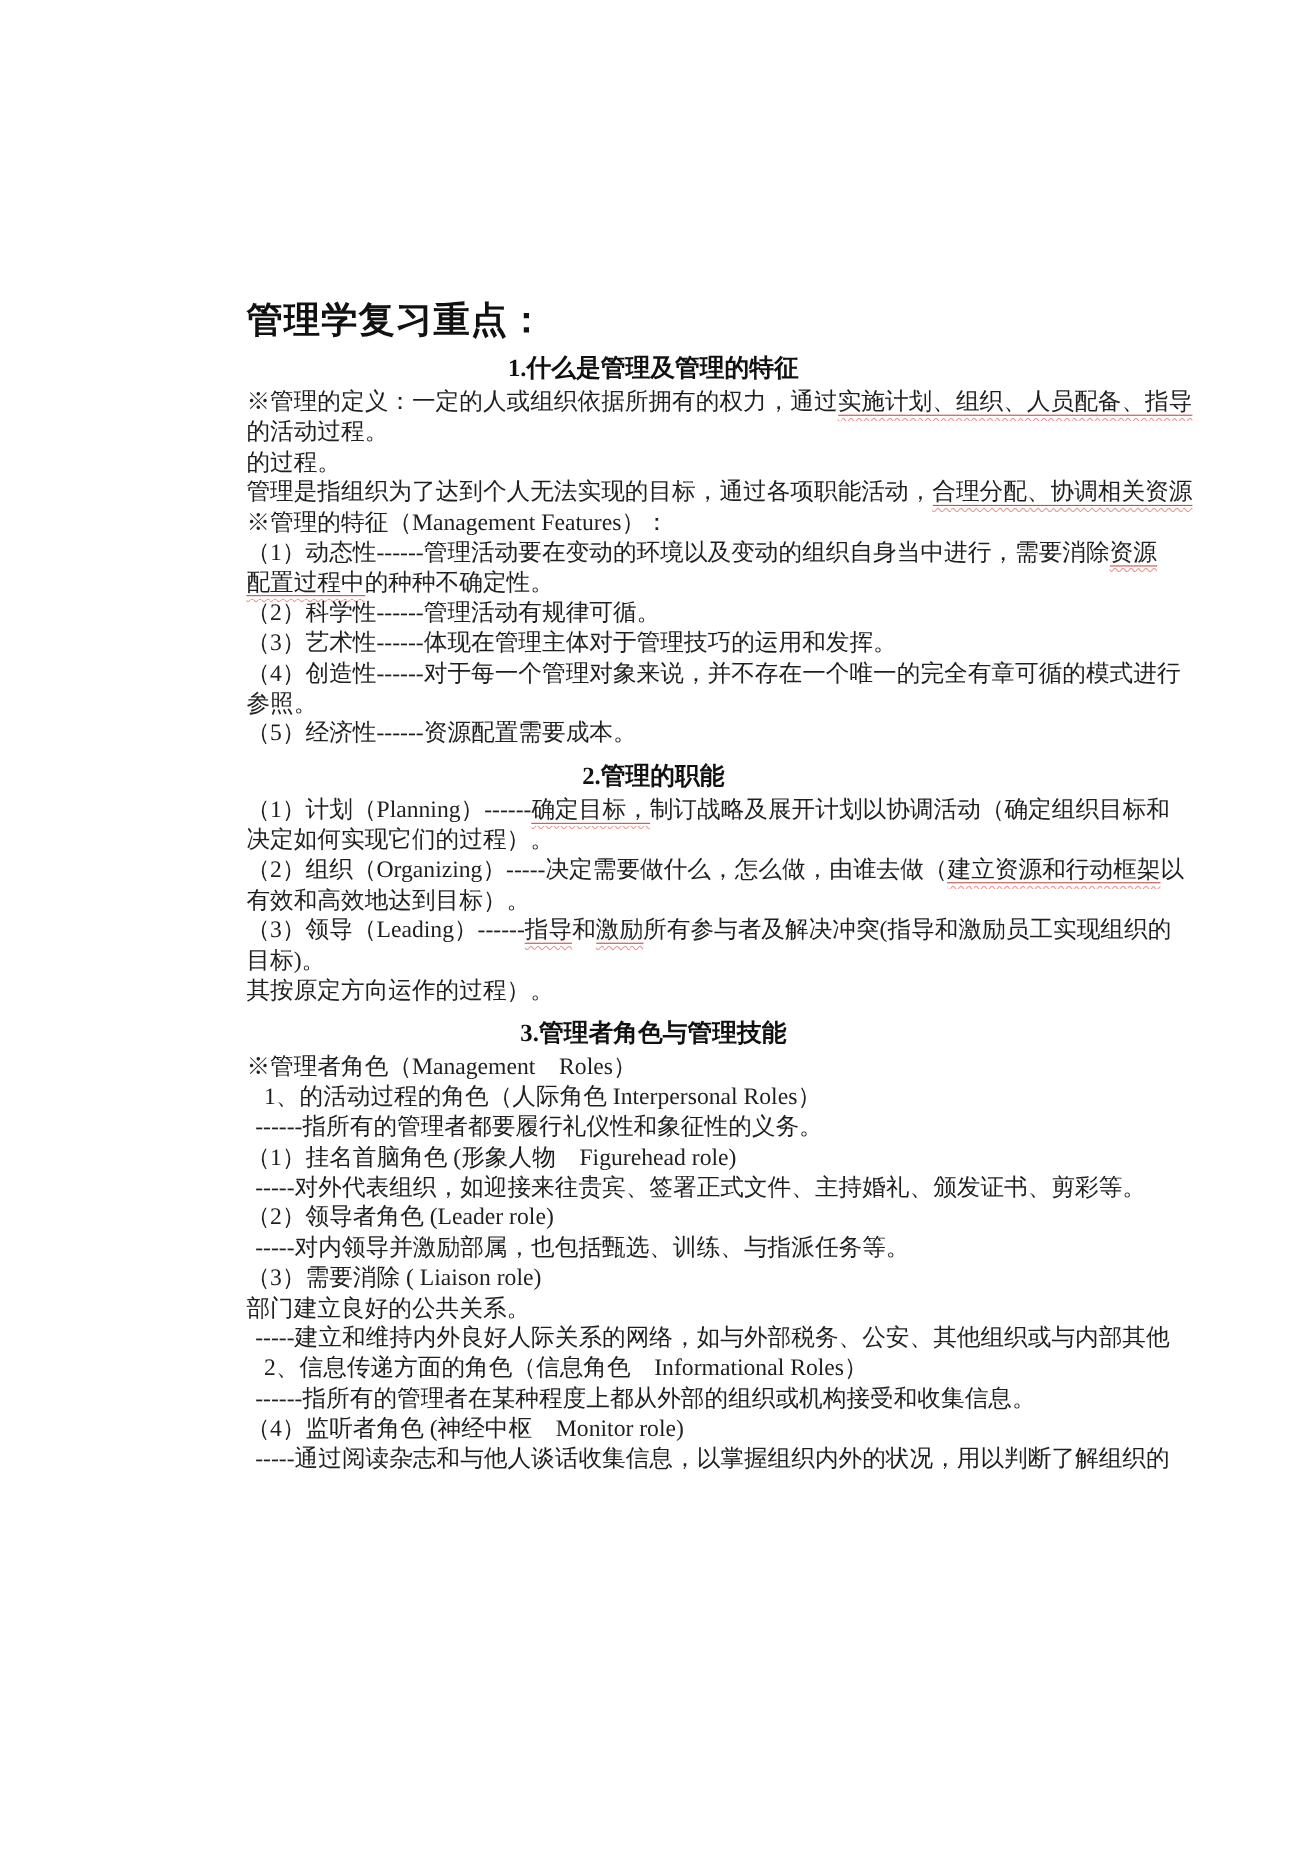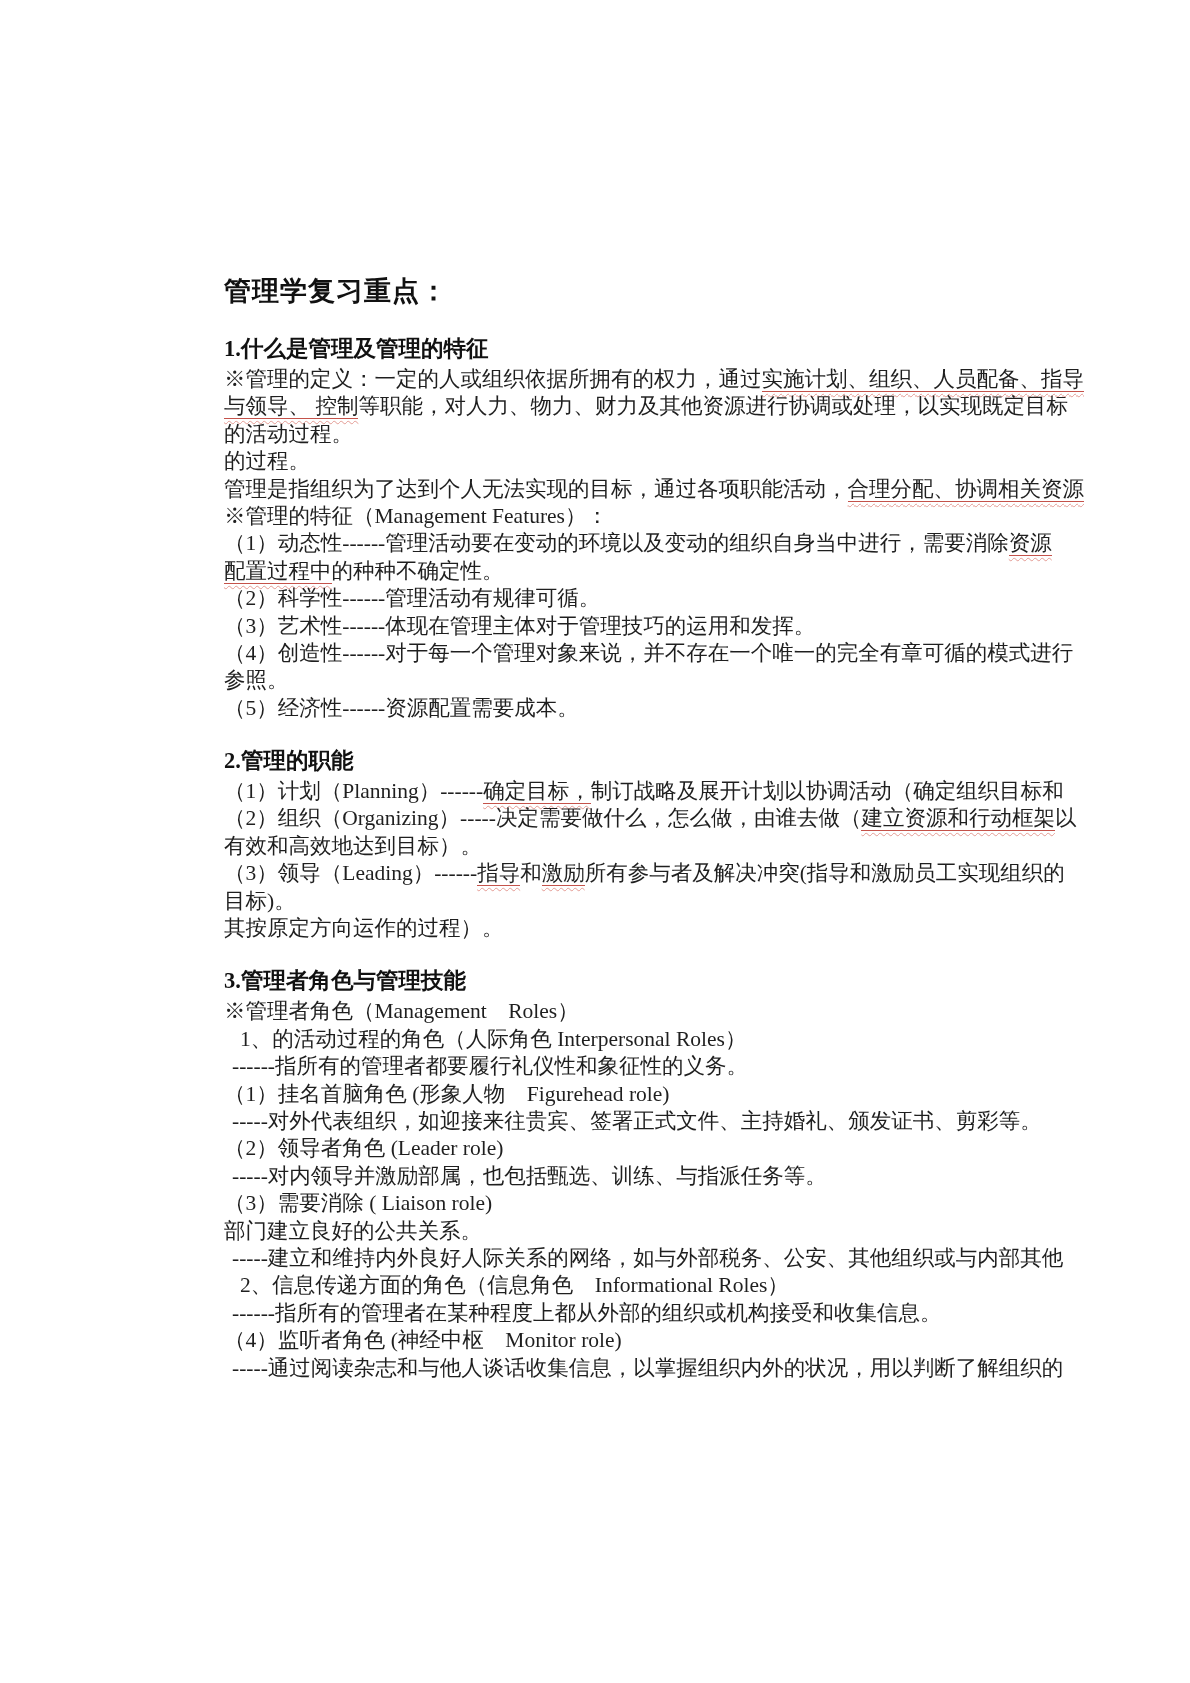--- a/index.html
+++ b/index.html
@@ -15,33 +15,34 @@
     left: 224px;
     top: 272px;
     width: 740px;
     color: #1f1f1f;
     font-family: "Liberation Serif", "DejaVu Serif", serif;
   }
   .doc-title {
     margin: 0 0 0 0;
     font-family: "Liberation Sans", "DejaVu Sans", sans-serif;
     font-weight: bold;
-    font-size: 27px;
+    font-size: 33px;
     line-height: 38px;
     color: #111111;
     letter-spacing: 1px;
   }
   section { display: block; }
   .sec-heading {
-    margin: 24px 0 2px 0;
+    margin: 10px 0 2px 0;
     font-family: "Liberation Serif", "DejaVu Serif", serif;
     font-weight: bold;
     font-size: 22.5px;
     line-height: 30px;
     color: #111111;
+    text-align: center;
   }
   .line {
     height: 27.4px;
     line-height: 27.4px;
     font-size: 21.5px;
     white-space: pre;
   }
   .seg { display: inline; }
   
   .seg-uw {
@@ -65,36 +66,36 @@
 </style>
 </head>
 <body>
 
 <div class="page">
   <h1 class="doc-title">管理学复习重点：</h1>
   <div id="sections">
       <section>
         <h2 class="sec-heading">1.什么是管理及管理的特征</h2>
         <div class="line"><span class="seg">※管理的定义：一定的人或组织依据所拥有的权力，通过</span><span class="seg seg-uw">实施计划、组织、人员配备、指导</span></div>
-        <div class="line"><span class="seg seg-uw">与领导、 控制</span><span class="seg">等职能，对人力、物力、财力及其他资源进行协调或处理，以实现既定目标</span></div>
         <div class="line"><span class="seg">的活动过程。</span></div>
         <div class="line"><span class="seg">的过程。</span></div>
         <div class="line"><span class="seg">管理是指组织为了达到个人无法实现的目标，通过各项职能活动，</span><span class="seg seg-uw">合理分配、协调相关资源</span></div>
         <div class="line"><span class="seg">※管理的特征（Management Features）：</span></div>
         <div class="line"><span class="seg">（1）</span><span class="seg seg-w">动态性</span><span class="seg">------管理活动要在变动的环境以及变动的组织自身当中进行，需要消除</span><span class="seg seg-uw">资源</span></div>
         <div class="line"><span class="seg seg-uw">配置过程中</span><span class="seg">的种种不确定性。</span></div>
         <div class="line"><span class="seg">（2）</span><span class="seg seg-w">科学性</span><span class="seg">------管理活动有</span><span class="seg seg-w">规律可循</span><span class="seg">。</span></div>
         <div class="line"><span class="seg">（3）</span><span class="seg seg-w">艺术性</span><span class="seg">------体现在管理主体对于</span><span class="seg seg-w">管理技巧</span><span class="seg">的运用和发挥。</span></div>
         <div class="line"><span class="seg">（4）</span><span class="seg seg-w">创造性</span><span class="seg">------对于每一个管理对象来说，并不存在一个唯一的完全有章可循的模式进行</span></div>
         <div class="line"><span class="seg">参照。</span></div>
         <div class="line"><span class="seg">（5）</span><span class="seg seg-w">经济性</span><span class="seg">------资源配置需要成本。</span></div>
       </section>
       <section>
         <h2 class="sec-heading">2.管理的职能</h2>
         <div class="line"><span class="seg">（1）</span><span class="seg seg-w">计划</span><span class="seg">（Planning）------</span><span class="seg seg-uw">确定目标，</span><span class="seg seg-w">制订战略</span><span class="seg">及展开计划以协调活动（确定组织目标和</span></div>
+        <div class="line"><span class="seg">决定如何实现它们的过程）。</span></div>
         <div class="line"><span class="seg">（2）</span><span class="seg seg-w">组织</span><span class="seg">（Organizing）-----决定需要做什么，怎么做，由谁去做（</span><span class="seg seg-uw">建立资源和行动框架</span><span class="seg">以</span></div>
         <div class="line"><span class="seg">有效和高效地达到目标）。</span></div>
         <div class="line"><span class="seg">（3）</span><span class="seg seg-w">领导</span><span class="seg">（Leading）------</span><span class="seg seg-uw">指导</span><span class="seg">和</span><span class="seg seg-uw">激励</span><span class="seg">所有参与者及解决冲突(指导和激励员工实现组织的</span></div>
         <div class="line"><span class="seg">目标)。</span></div>
         <div class="line"><span class="seg">其按原定方向运作的过程）。</span></div>
       </section>
       <section>
         <h2 class="sec-heading">3.管理者角色与管理技能</h2>
         <div class="line"><span class="seg">※管理者角色（Management　Roles）</span></div>
         <div class="line" style="padding-left: 16px;"><span class="seg">1、</span><span class="seg seg-w">的活动过程</span><span class="seg">的角色（人际角色 Interpersonal Roles）</span></div>

